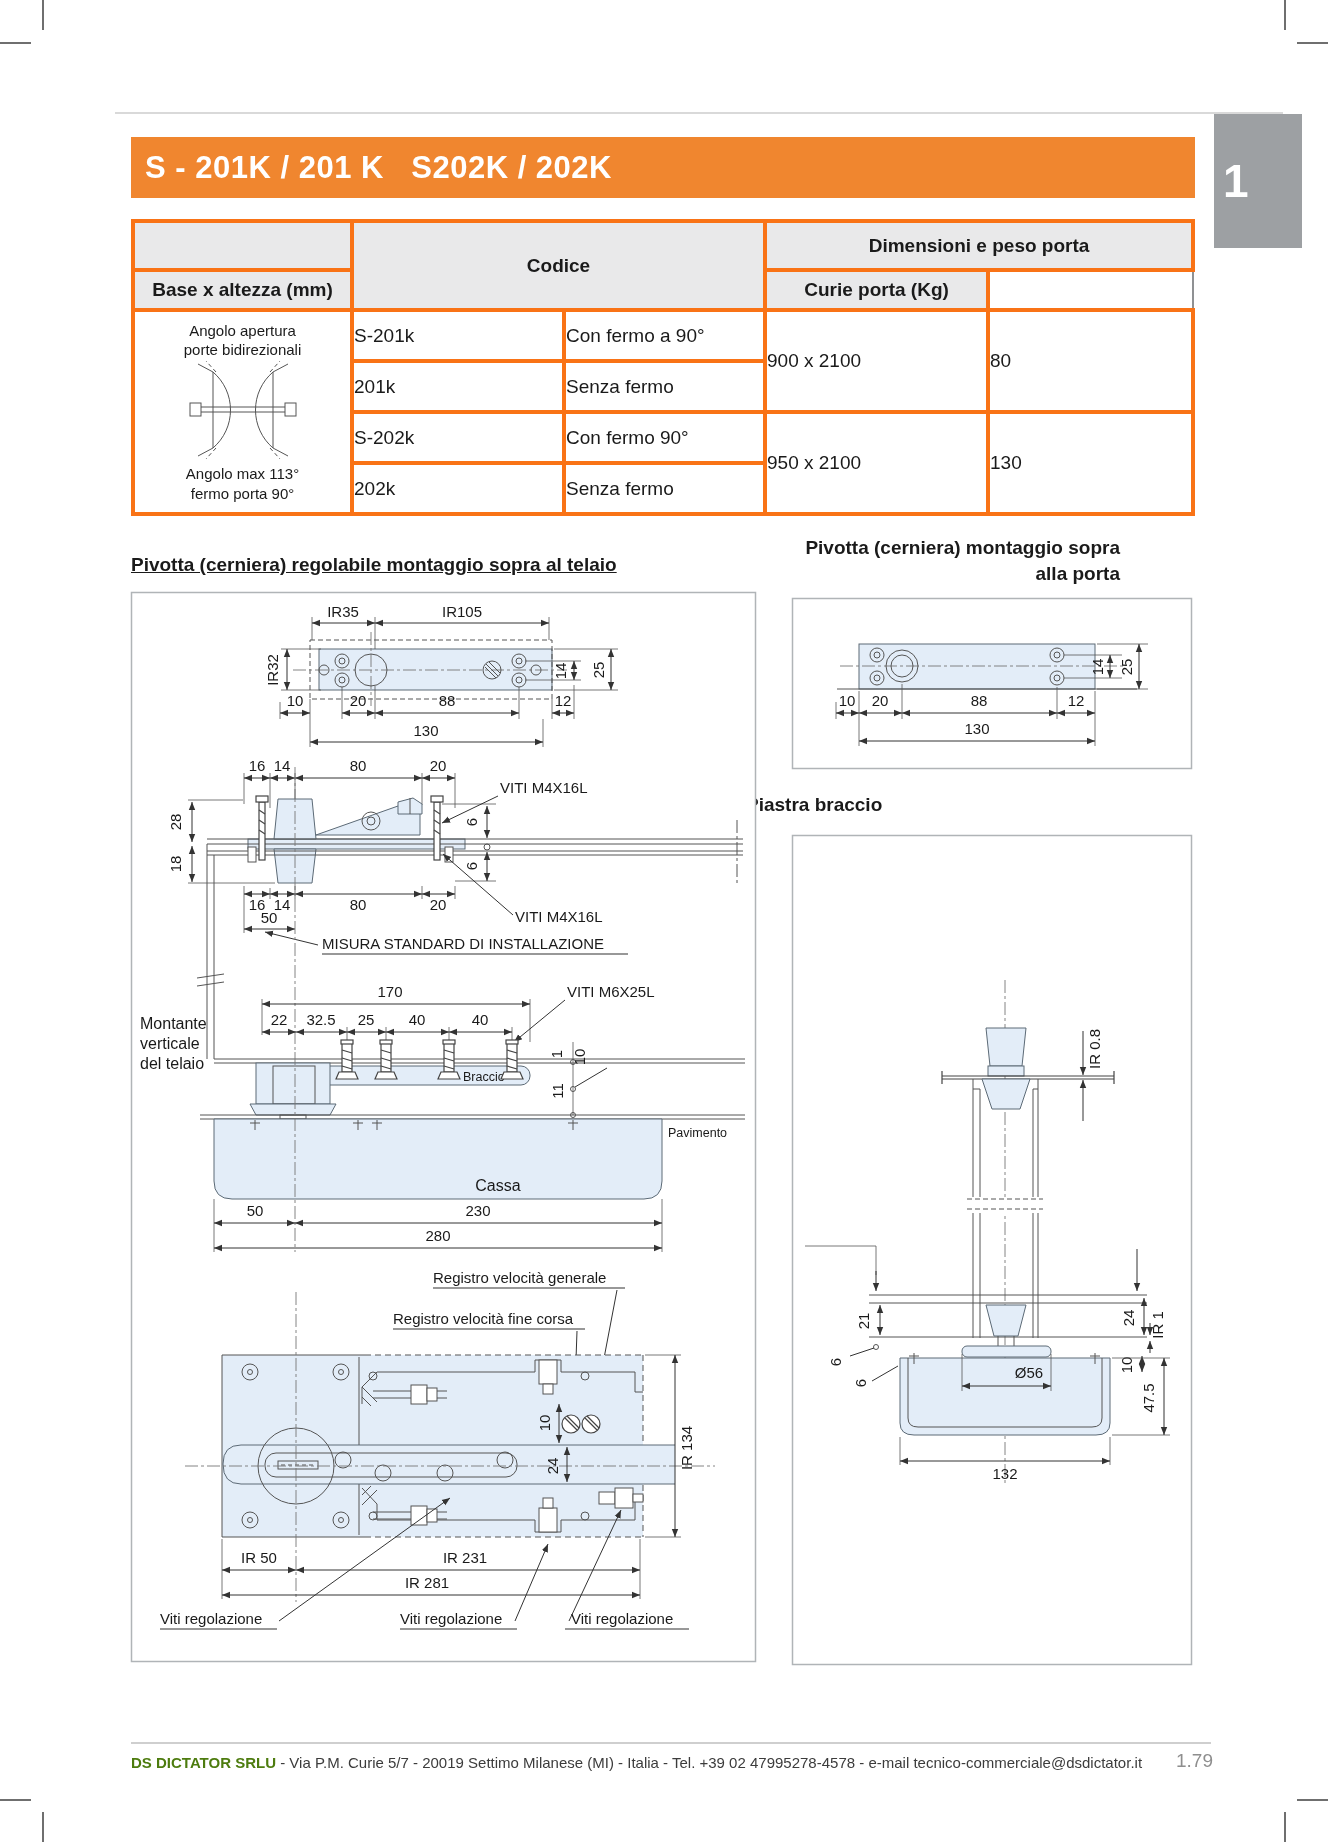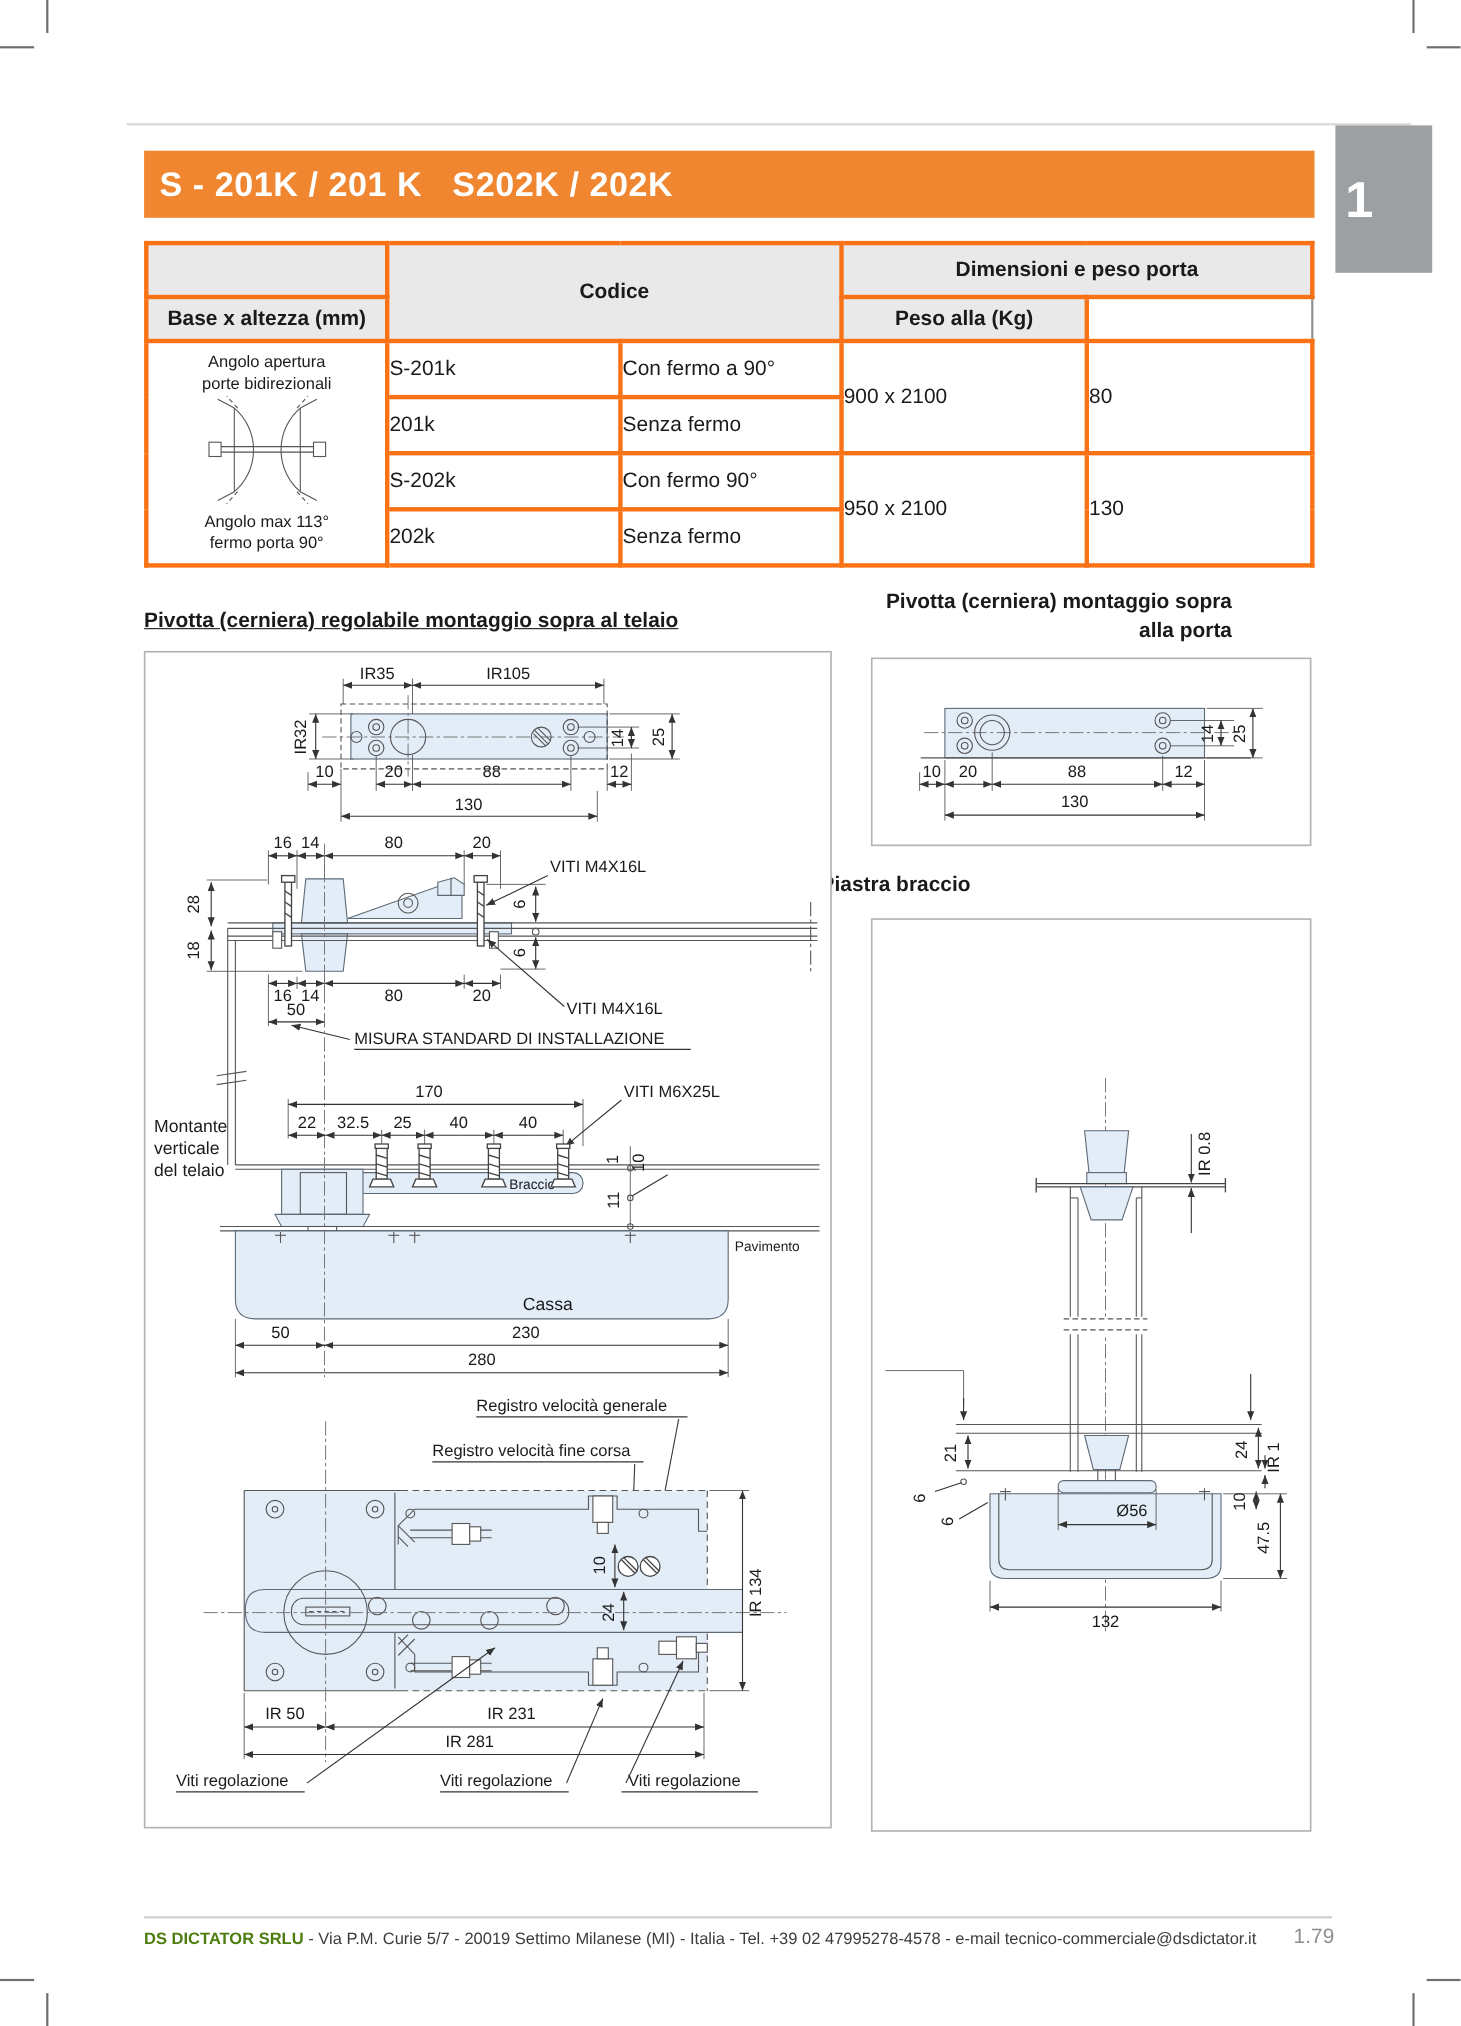--- a/index.html
+++ b/index.html
@@ -81,21 +81,21 @@
           <col style="width:205px">
         </colgroup>
       <tbody>
           <tr style="height:49px">
         <td class="hd"></td>
         <td class="hd" colspan="2" rowspan="2">Codice</td>
         <td class="hd" colspan="2">Dimensioni e peso porta</td>
       </tr>
       <tr style="height:40px">
         <td class="hd">Base x altezza (mm)</td>
-        <td class="hd">Peso alla (Kg)</td>
+        <td class="hd">Curie porta (Kg)</td>
       </tr>
       <tr style="height:51px">
         <td class="leftcell" rowspan="4">
           <div>
             <div>Angolo apertura</div>
                 <div>porte bidirezionali</div>
           </div>
           <svg width="120" height="100" viewBox="0 0 120 100">
             <g class="s">
               <line x1="14" y1="47" x2="106" y2="47"></line>

